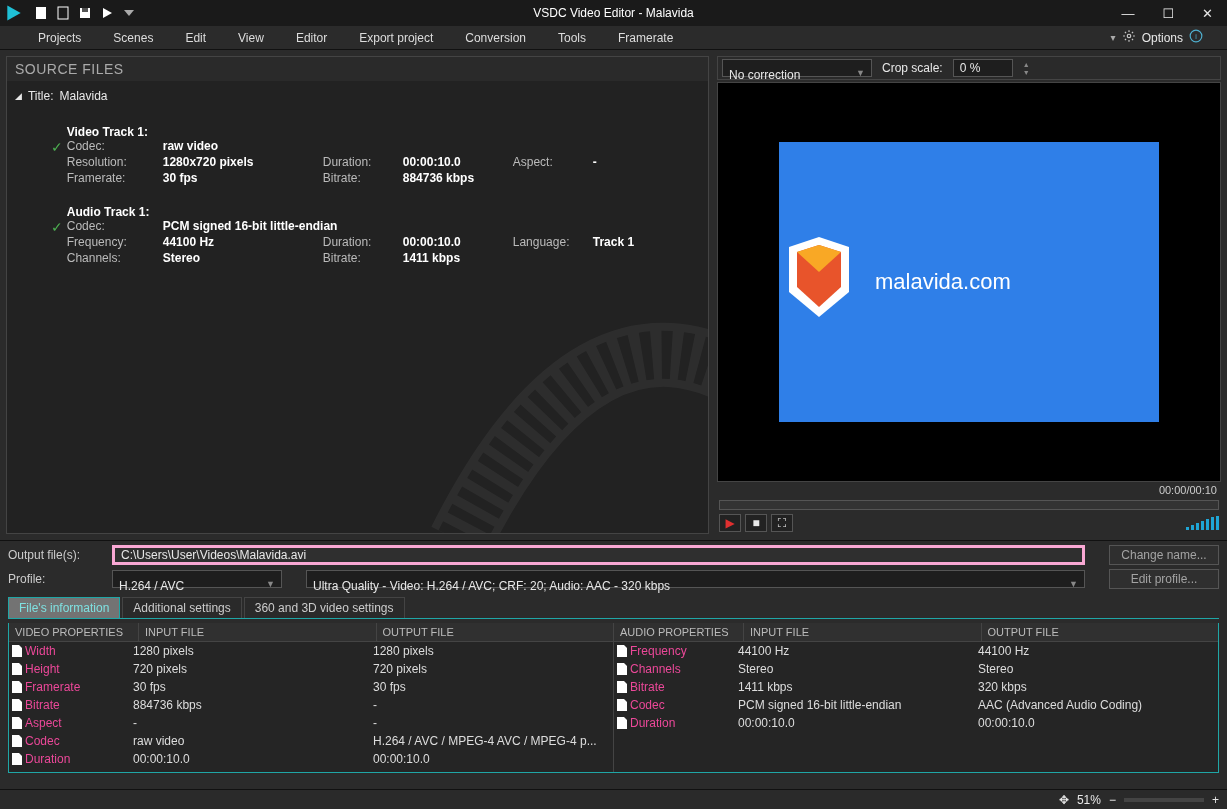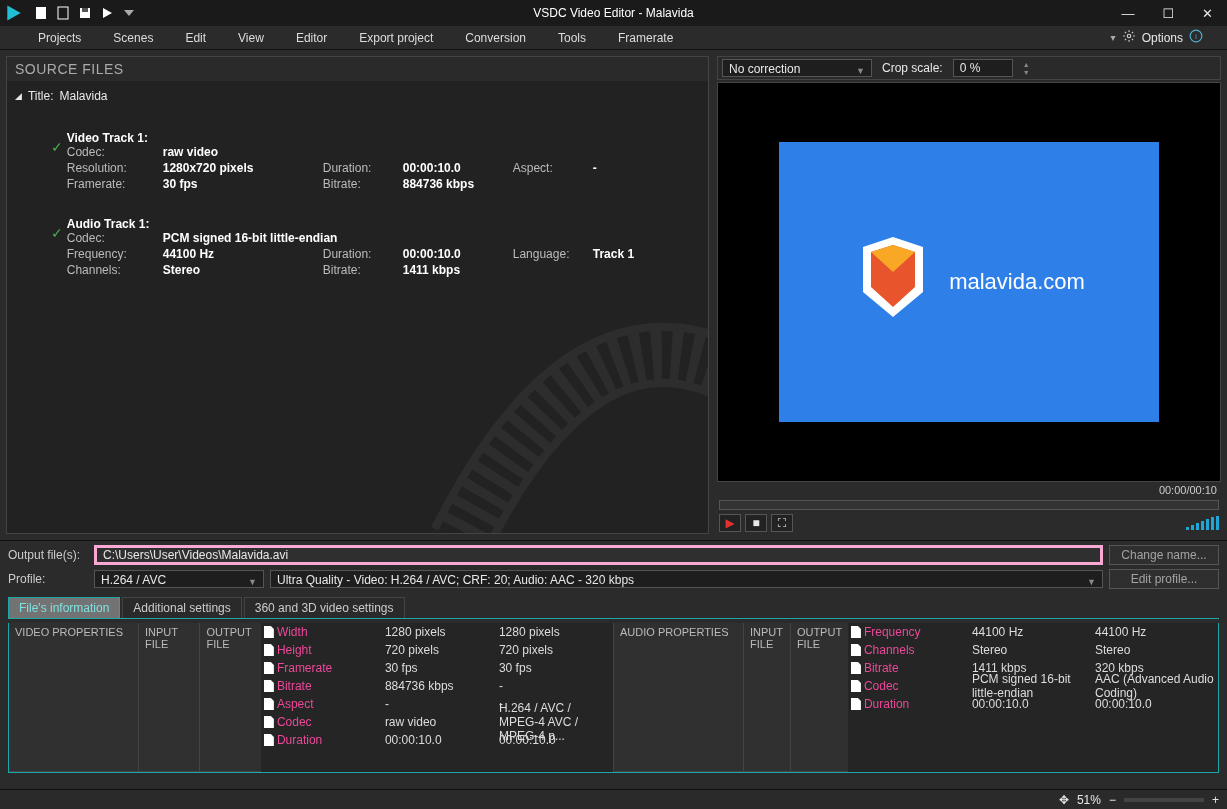--- a/index.html
+++ b/index.html
@@ -14,47 +14,47 @@
 .menubar .menu-item{padding:2px 14px;cursor:pointer;color:#ddd}
 .menubar .right-items{margin-left:auto;display:flex;align-items:center;gap:6px}
 .main-row{display:flex;height:490px;gap:8px;padding:6px;background:#2b2b2b}
 .source-panel{flex:1;background:#222;border:1px solid #444;display:flex;flex-direction:column;position:relative;overflow:hidden}
 .source-panel .hdr{padding:4px 8px;font-size:14px;letter-spacing:.5px;color:#aaa;background:#2a2a2a}
 .tree{padding:6px 8px;font-size:12px;color:#ddd}
 .tree-row{display:flex;align-items:center;gap:6px;padding:2px 0}
 .prop-grid{display:grid;grid-template-columns:96px 160px 80px 110px 80px 80px;row-gap:2px;margin-left:60px}
 .prop-grid .lbl{color:#bbb}
 .prop-grid .val{color:#fff;font-weight:600}
-.track-head{font-weight:700;color:#fff;margin-left:60px;margin-top:20px}
+.track-head{font-weight:700;color:#fff;margin-left:60px;margin-top:14px}
 .check{color:#4caf50;font-size:14px}
 .film-bg{position:absolute;right:-40px;bottom:-40px;width:320px;height:320px;opacity:.35}
 .preview-panel{width:504px;display:flex;flex-direction:column}
 .preview-tools{height:24px;background:#2a2a2a;border:1px solid #444;display:flex;align-items:center;padding:0 4px;gap:10px}
-.dd{background:#1e1e1e;border:1px solid #555;height:18px;display:flex;align-items:flex-end;padding:0 6px;color:#ccc;cursor:pointer;position:relative}
+.dd{background:#1e1e1e;border:1px solid #555;height:18px;display:flex;align-items:flex-start;padding:8px 6px;color:#ccc;cursor:pointer;position:relative}
 .dd .caret{margin-left:auto;font-size:9px;color:#888}
 .num-spin{background:#1e1e1e;border:1px solid #555;height:18px;width:60px;display:flex;align-items:center;padding:0 6px;color:#777}
 .preview-canvas{flex:1;background:#000;border:1px solid #444;display:flex;align-items:center;justify-content:center;margin-top:2px;position:relative}
-.preview-video{width:380px;height:280px;background:#2f7fe8;display:flex;align-items:center;justify-content:center;gap:16px}
+.preview-video{width:380px;height:280px;background:#2f7fe8;display:flex;align-items:center;justify-content:flex-start;gap:16px}
 .mv-text{color:#fff;font-size:22px;font-weight:400}
 .preview-time{text-align:right;color:#ccc;font-size:11px;padding:2px 4px}
 .scrub{height:10px;background:#333;border:1px solid #555;margin:2px 2px}
 .play-ctrls{display:flex;align-items:center;gap:4px;padding:2px}
 .pc-btn{width:22px;height:18px;background:#222;border:1px solid #555;display:flex;align-items:center;justify-content:center;cursor:pointer}
 .vol-bars{margin-left:auto;display:flex;align-items:flex-end;gap:2px;height:14px}
 .vol-bars span{width:3px;background:#1fa6d6}
 .lower{border-top:1px solid #111;padding:4px 8px;display:flex;flex-direction:column;gap:4px}
-.row-f{display:flex;align-items:center;gap:6px}
+.row-f{display:flex;align-items:center;gap:24px}
 .lbl-s{width:80px;color:#ccc}
 .out-input{flex:1;background:#2f2f2f;border:3px solid #f9a8d4;height:20px;padding:0 6px;color:#777}
 .side-btn{width:110px;height:20px;background:#2f2f2f;border:1px solid #555;text-align:center;line-height:18px;cursor:pointer;color:#a3a3a3}
 .tabs{display:flex;gap:2px;margin-top:4px;border-bottom:1px solid #1fa6a6}
 .tab{padding:3px 10px;background:#2a2a2a;border:1px solid #444;border-bottom:none;cursor:pointer;color:#ccc}
 .tab.active{background:#737373;color:#7fe0e0;border-color:#1fa6a6}
 .props-area{display:flex;border:1px solid #1fa6a6;border-top:none;height:150px;background:#252525}
-.props-col{flex:1;display:flex;flex-direction:row;border-right:1px solid #444}
+.props-col{flex:1;display:flex;flex-direction:column;border-right:1px solid #444}
 .props-col:last-child{border-right:none}
 .props-hdr{display:flex;background:#303030;border-bottom:1px solid #444}
 .props-hdr>div{padding:3px 6px;color:#bbb;font-size:11px}
 .ph1{width:130px;border-right:1px solid #444}
 .ph2{flex:1;border-right:1px solid #444}
 .ph3{flex:1}
 .prop-line{display:flex;height:18px;align-items:center}
 .prop-line .ic{width:16px;display:flex;justify-content:center}
 .prop-line .nm{width:108px;color:#ec4899}
 .prop-line .v1{flex:1;color:#ddd}

